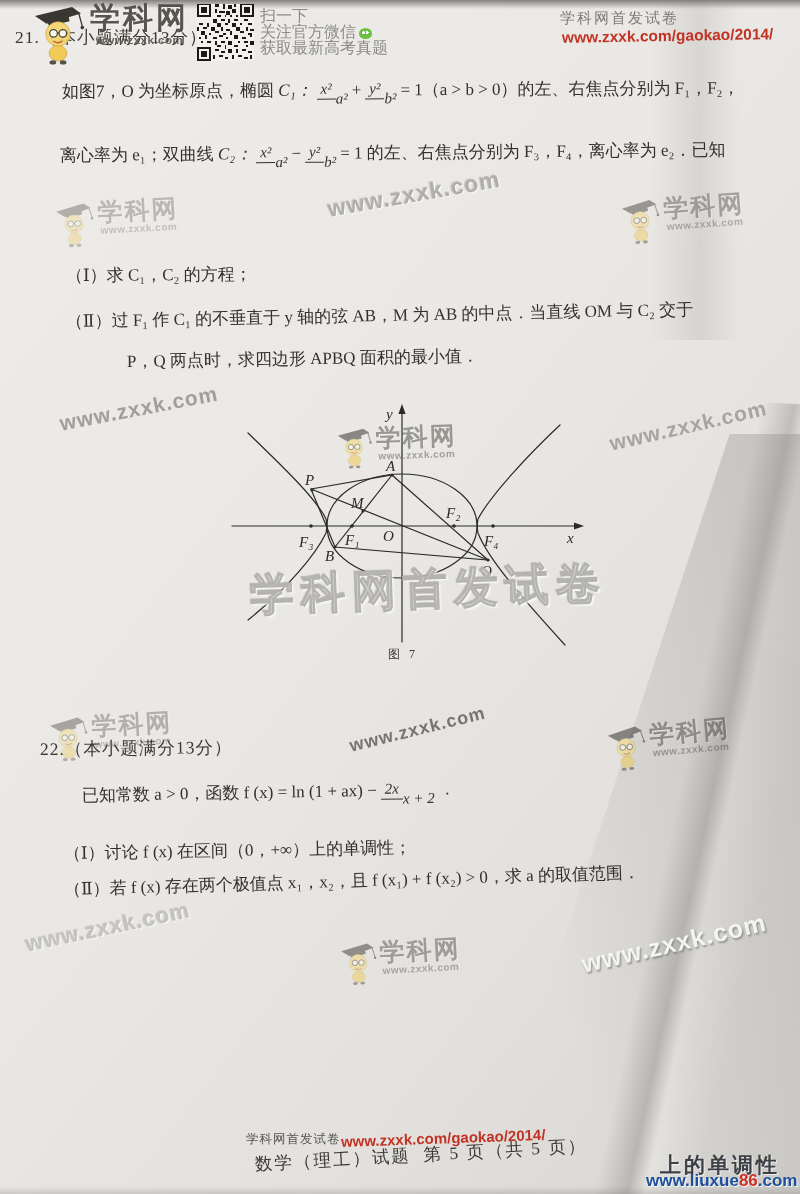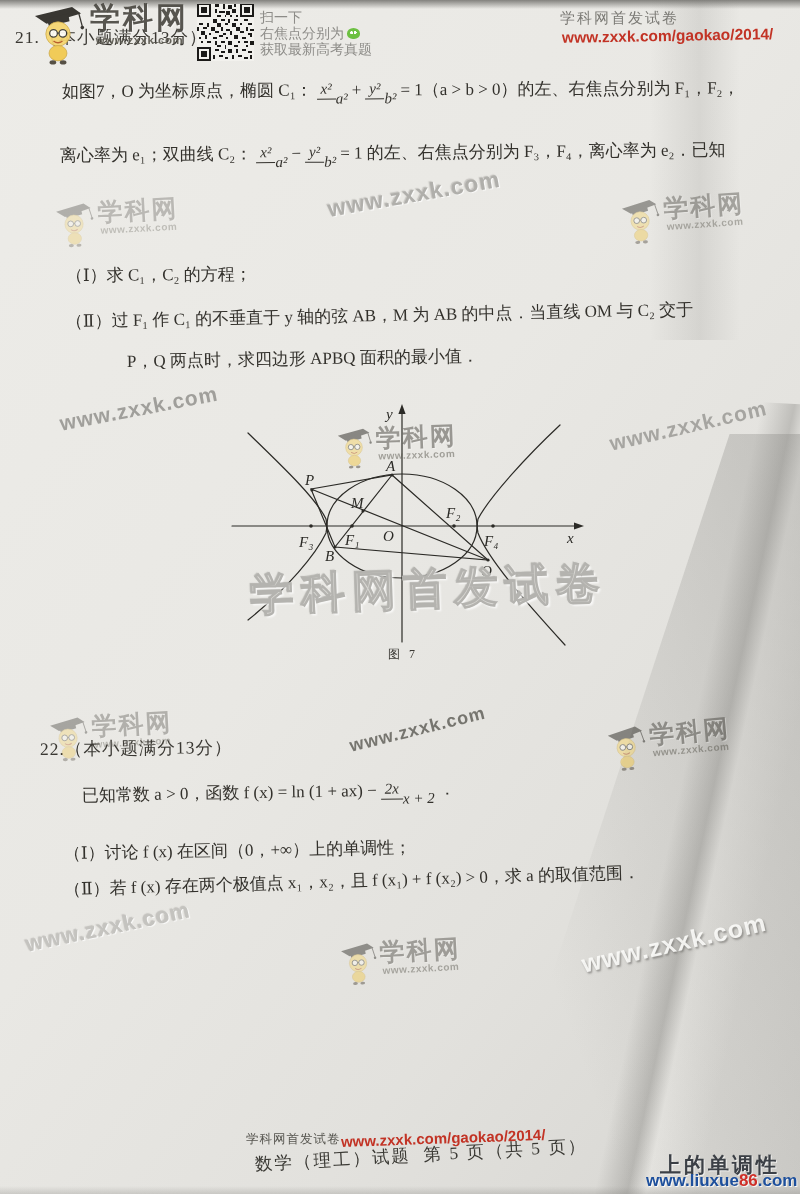--- a/index.html
+++ b/index.html
@@ -24,31 +24,31 @@
   .logo-col{display:flex;flex-direction:column;align-items:center;margin-left:2px;}
   .logo-brand{font-family:"Liberation Sans","DejaVu Sans",sans-serif;font-weight:bold;color:#4b4943;
     font-size:30px;line-height:1.05;letter-spacing:3px;text-shadow:1px 1px 0 rgba(255,255,255,.6);}
   .logo-url{font-family:"Liberation Sans","DejaVu Sans",sans-serif;font-weight:bold;color:#5a584f;font-size:11.5px;letter-spacing:.5px;}
   .logo-sm .logo-brand{font-size:25px;letter-spacing:2px;}
   .logo-sm .logo-url{font-size:10px;}
   .wm{pointer-events:none;}
   .wm-url{font-family:"Liberation Sans","DejaVu Sans",sans-serif;font-weight:bold;letter-spacing:1px;
     transform-origin:left center;white-space:nowrap;}
   .emboss{text-shadow:1px 1px 1px rgba(255,255,255,.85),-1px -1px 1px rgba(90,89,85,.25);}
-  .qr-cap{font-family:Liberation Sans, sans-serif;font-size:14px;color:#8d8c88;line-height:16px;}
+  .qr-cap{font-family:Liberation Mono, monospace;font-size:16px;color:#8d8c88;line-height:16px;}
   .qr-cap .row{display:flex;align-items:center;gap:3px;white-space:nowrap;}
   .wechat{display:inline-block;width:13px;height:11px;border-radius:50% 50% 45% 45%;
     background:radial-gradient(circle at 35% 42%,#fff 1.3px,rgba(255,255,255,0) 1.6px),
                radial-gradient(circle at 63% 42%,#fff 1.3px,rgba(255,255,255,0) 1.6px),#6cc041;}
   .pub-title{font-family:"Liberation Sans","DejaVu Sans",sans-serif;font-size:15px;color:#7b7a75;letter-spacing:2px;}
   .pub-url{font-family:"Liberation Sans","DejaVu Sans",sans-serif;font-size:15.5px;color:#c23325;font-weight:bold;}
   
   .mline{display:flex;align-items:center;white-space:pre;font-size:17px;transform-origin:left center;}
   .tline{font-size:17px;white-space:pre;transform-origin:left center;}
-  .it{}
+  .it{font-style:italic;}
   .frac{display:inline-flex;flex-direction:row;align-items:center;font-style:italic;font-size:15px;margin:0 4px;line-height:1.15;}
   .frac .fn{border-bottom:1.4px solid #33312c;padding:0 4px 1px;}
   .frac .fd{padding-top:18px;}
   
   .fig-svg text{font-family:"Liberation Serif","DejaVu Serif",serif;font-style:italic;font-size:15px;fill:#2b2a26;}
   .fig-cap{font-size:12px;color:#3a3833;letter-spacing:3px;}
   .banner{font-family:"Liberation Sans","DejaVu Sans",sans-serif;font-weight:bold;font-size:44px;letter-spacing:7px;
     color:#d9d8d4;-webkit-text-stroke:1px #b4b3af;
     text-shadow:2px 2px 2px rgba(255,255,255,.75),-1px -1px 1px rgba(120,119,115,.4);
     transform:rotate(-2deg);transform-origin:left center;white-space:nowrap;}
@@ -190,21 +190,21 @@
         <rect x="24" y="27" width="2" height="1"></rect>
         <rect x="27" y="26" width="1" height="2"></rect>
     </g>
   </svg>
 
   <div class="abs qr-cap" style="left:260px;top:9px;">
     <div class="row">
         <span>扫一下</span>
       </div>
     <div class="row">
-        <span>右焦点分别为</span>
+        <span>关注官方微信</span>
         <span class="wechat"></span>
       </div>
     <div class="row">
         <span>获取最新高考真题</span>
       </div>
   </div>
 
   <div class="abs pub-title" style="left:560px;top:9px;">学科网首发试卷</div>
   <div class="abs pub-url" style="left:562px;top:27px;transform:rotate(-1deg);">www.zxxk.com/gaokao/2014/</div>
 

